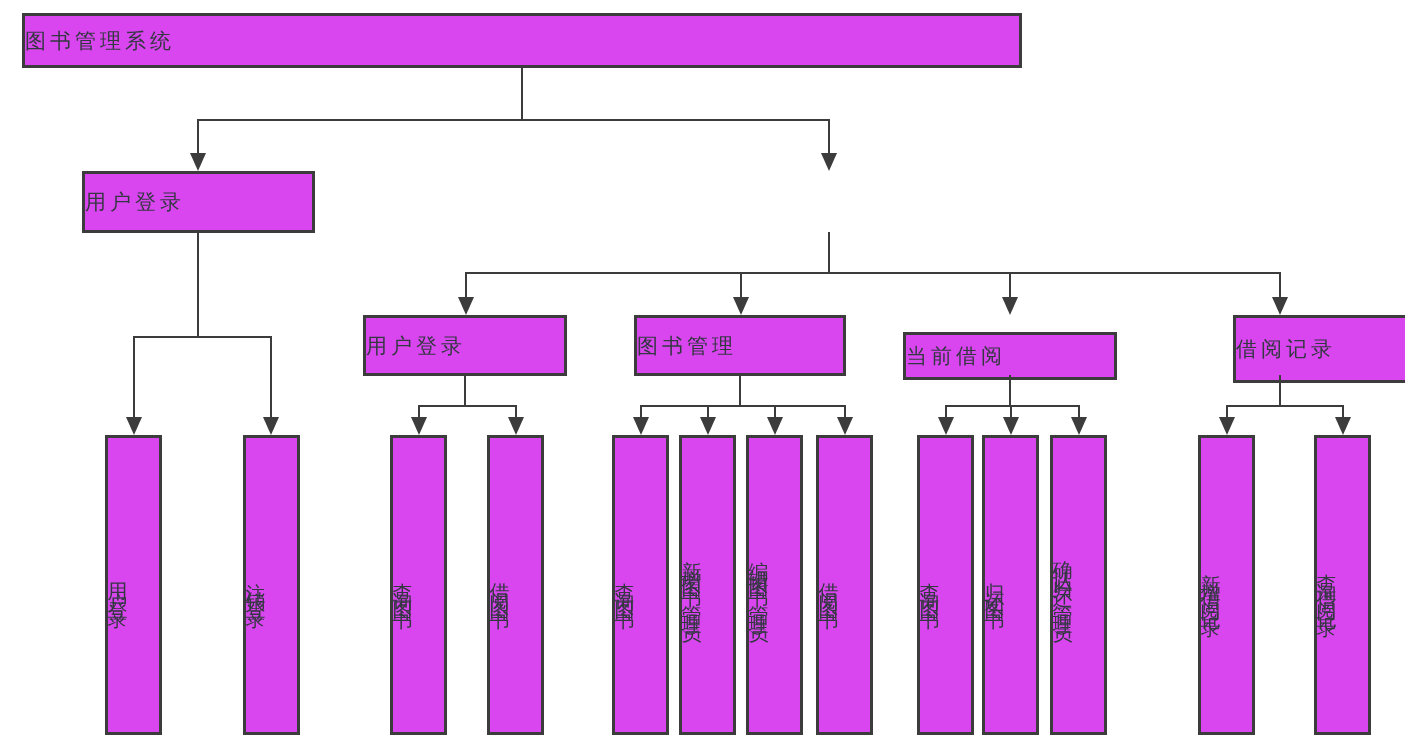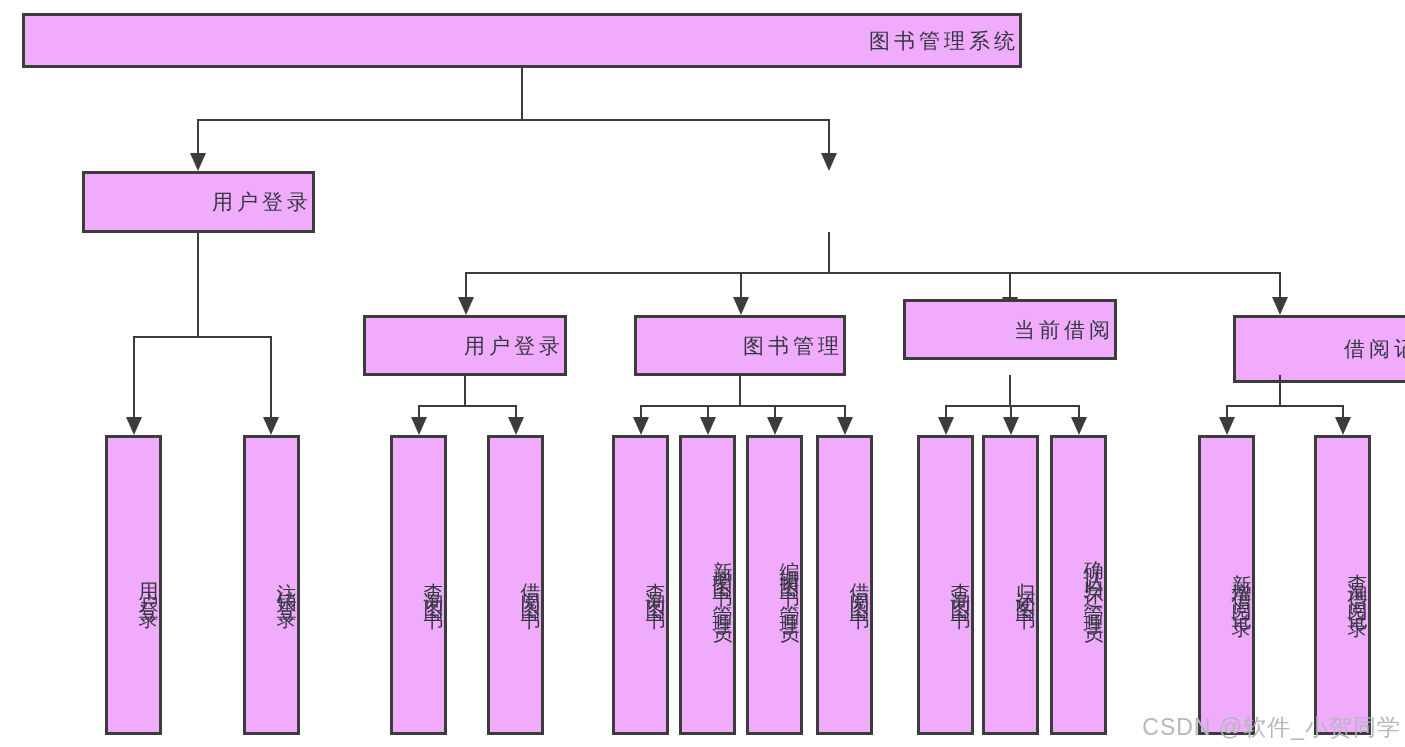--- a/index.html
+++ b/index.html
@@ -16,24 +16,24 @@
     height: 747px;
     background: var(--bg);
     overflow: hidden;
     font-family: "Liberation Sans", "DejaVu Sans", sans-serif;
     color: var(--text);
   }
   
   .node {
     position: absolute;
     border: 3px solid var(--line);
-    background: #f0abfc;
+    background: #d946ef;
     display: flex;
     align-items: center;
-    justify-content: flex-end;
+    justify-content: flex-start;
   }
   .node .hlabel {
     font-size: 21px;
     letter-spacing: 4px;
     white-space: nowrap;
     color: var(--text);
   }
   .node .vlabel {
     writing-mode: vertical-rl;
     text-orientation: mixed;
@@ -134,21 +134,21 @@
     <div class="drop-line"></div>
     <div class="arrowhead"></div>
   </div>
 
   <div class="node" style="left:363px;top:315px;width:204px;height:61px">
     <span class="hlabel">用户登录</span>
   </div>
   <div class="node" style="left:634px;top:315px;width:212px;height:61px">
     <span class="hlabel">图书管理</span>
   </div>
-  <div class="node" style="left:903px;top:299px;width:214px;height:61px">
+  <div class="node" style="left:903px;top:332px;width:214px;height:48px">
     <span class="hlabel">当前借阅</span>
   </div>
   <div class="node" style="left:1233px;top:315px;width:214px;height:68px">
     <span class="hlabel">借阅记录</span>
   </div>
 
   <div class="v-line" style="left:464px;top:375px;height:30px"></div>
   <div class="h-line" style="left:418px;top:405px;width:99px"></div>
   <div class="drop" style="left:418px;top:405px;height:12px">
     <div class="drop-line"></div>
@@ -241,15 +241,14 @@
     <span class="vlabel">确认归还（管理员）</span>
   </div>
 
   <div class="node" style="left:1198px;top:435px;width:57px;height:300px">
     <span class="vlabel">新增借阅记录</span>
   </div>
   <div class="node" style="left:1314px;top:435px;width:57px;height:300px">
     <span class="vlabel">查询借阅记录</span>
   </div>
 
-  <div class="watermark">CSDN @软件_小贺同学</div>
 
 </div>
 
 </body></html>

